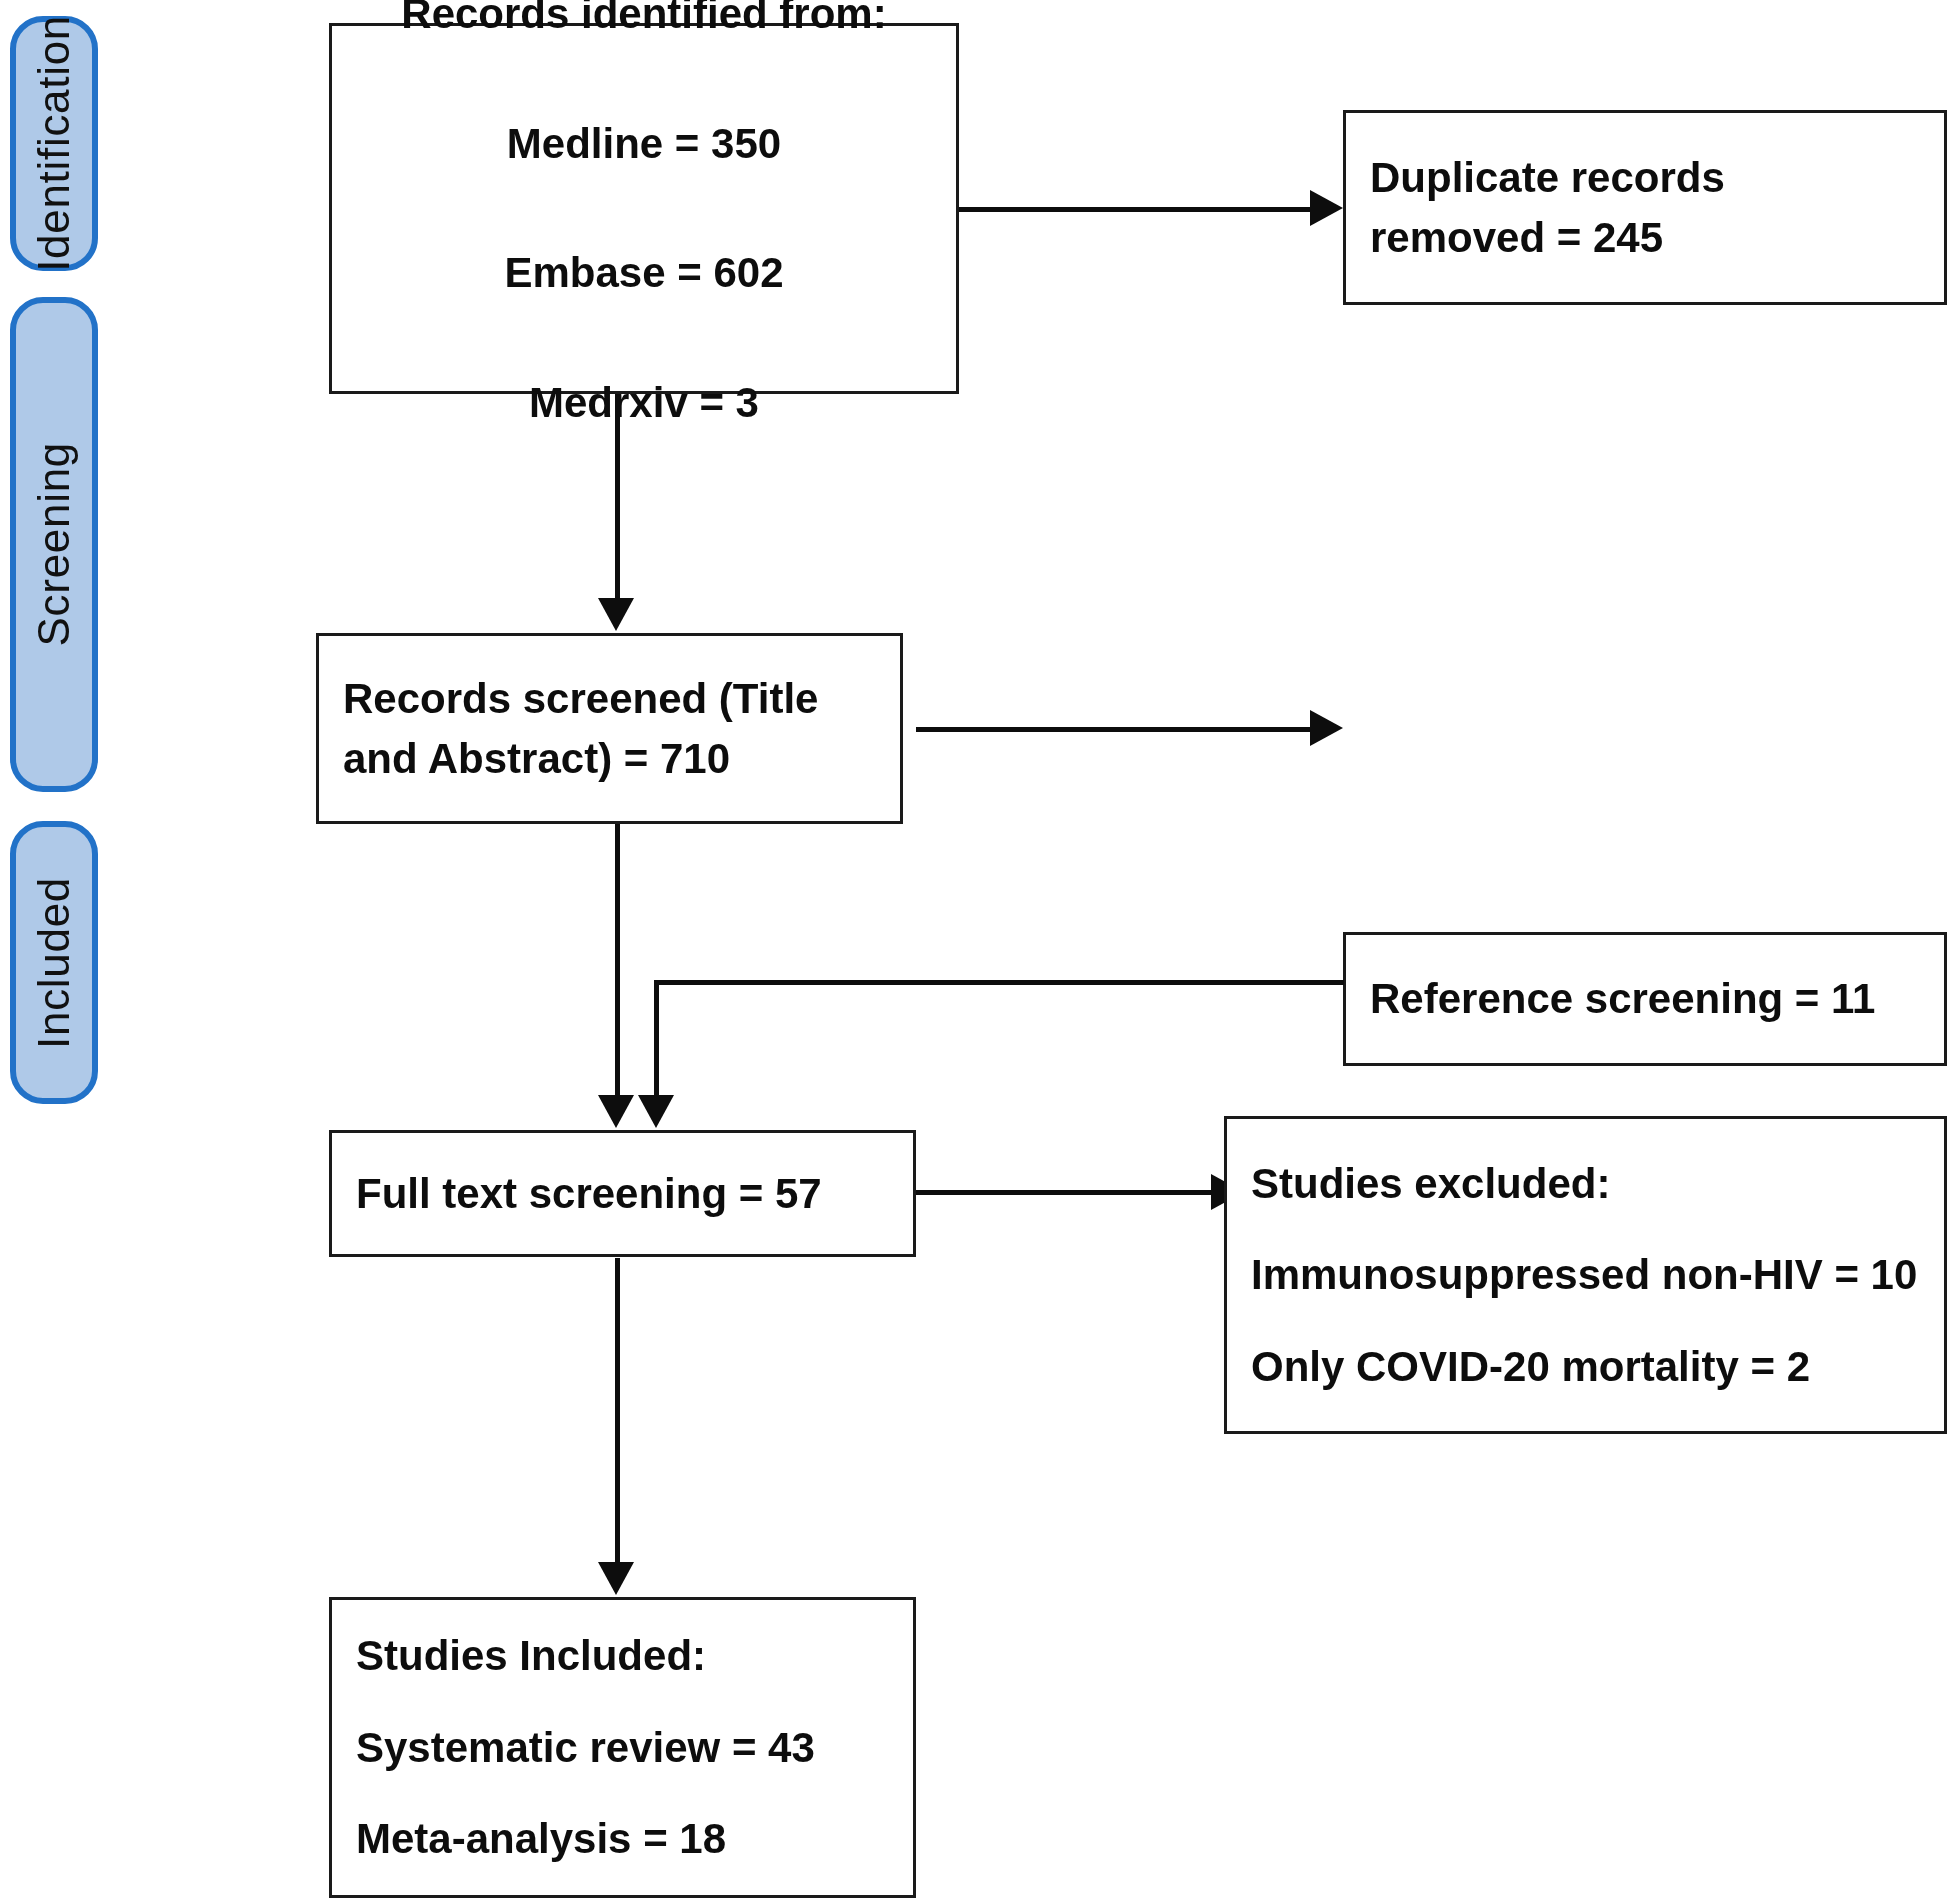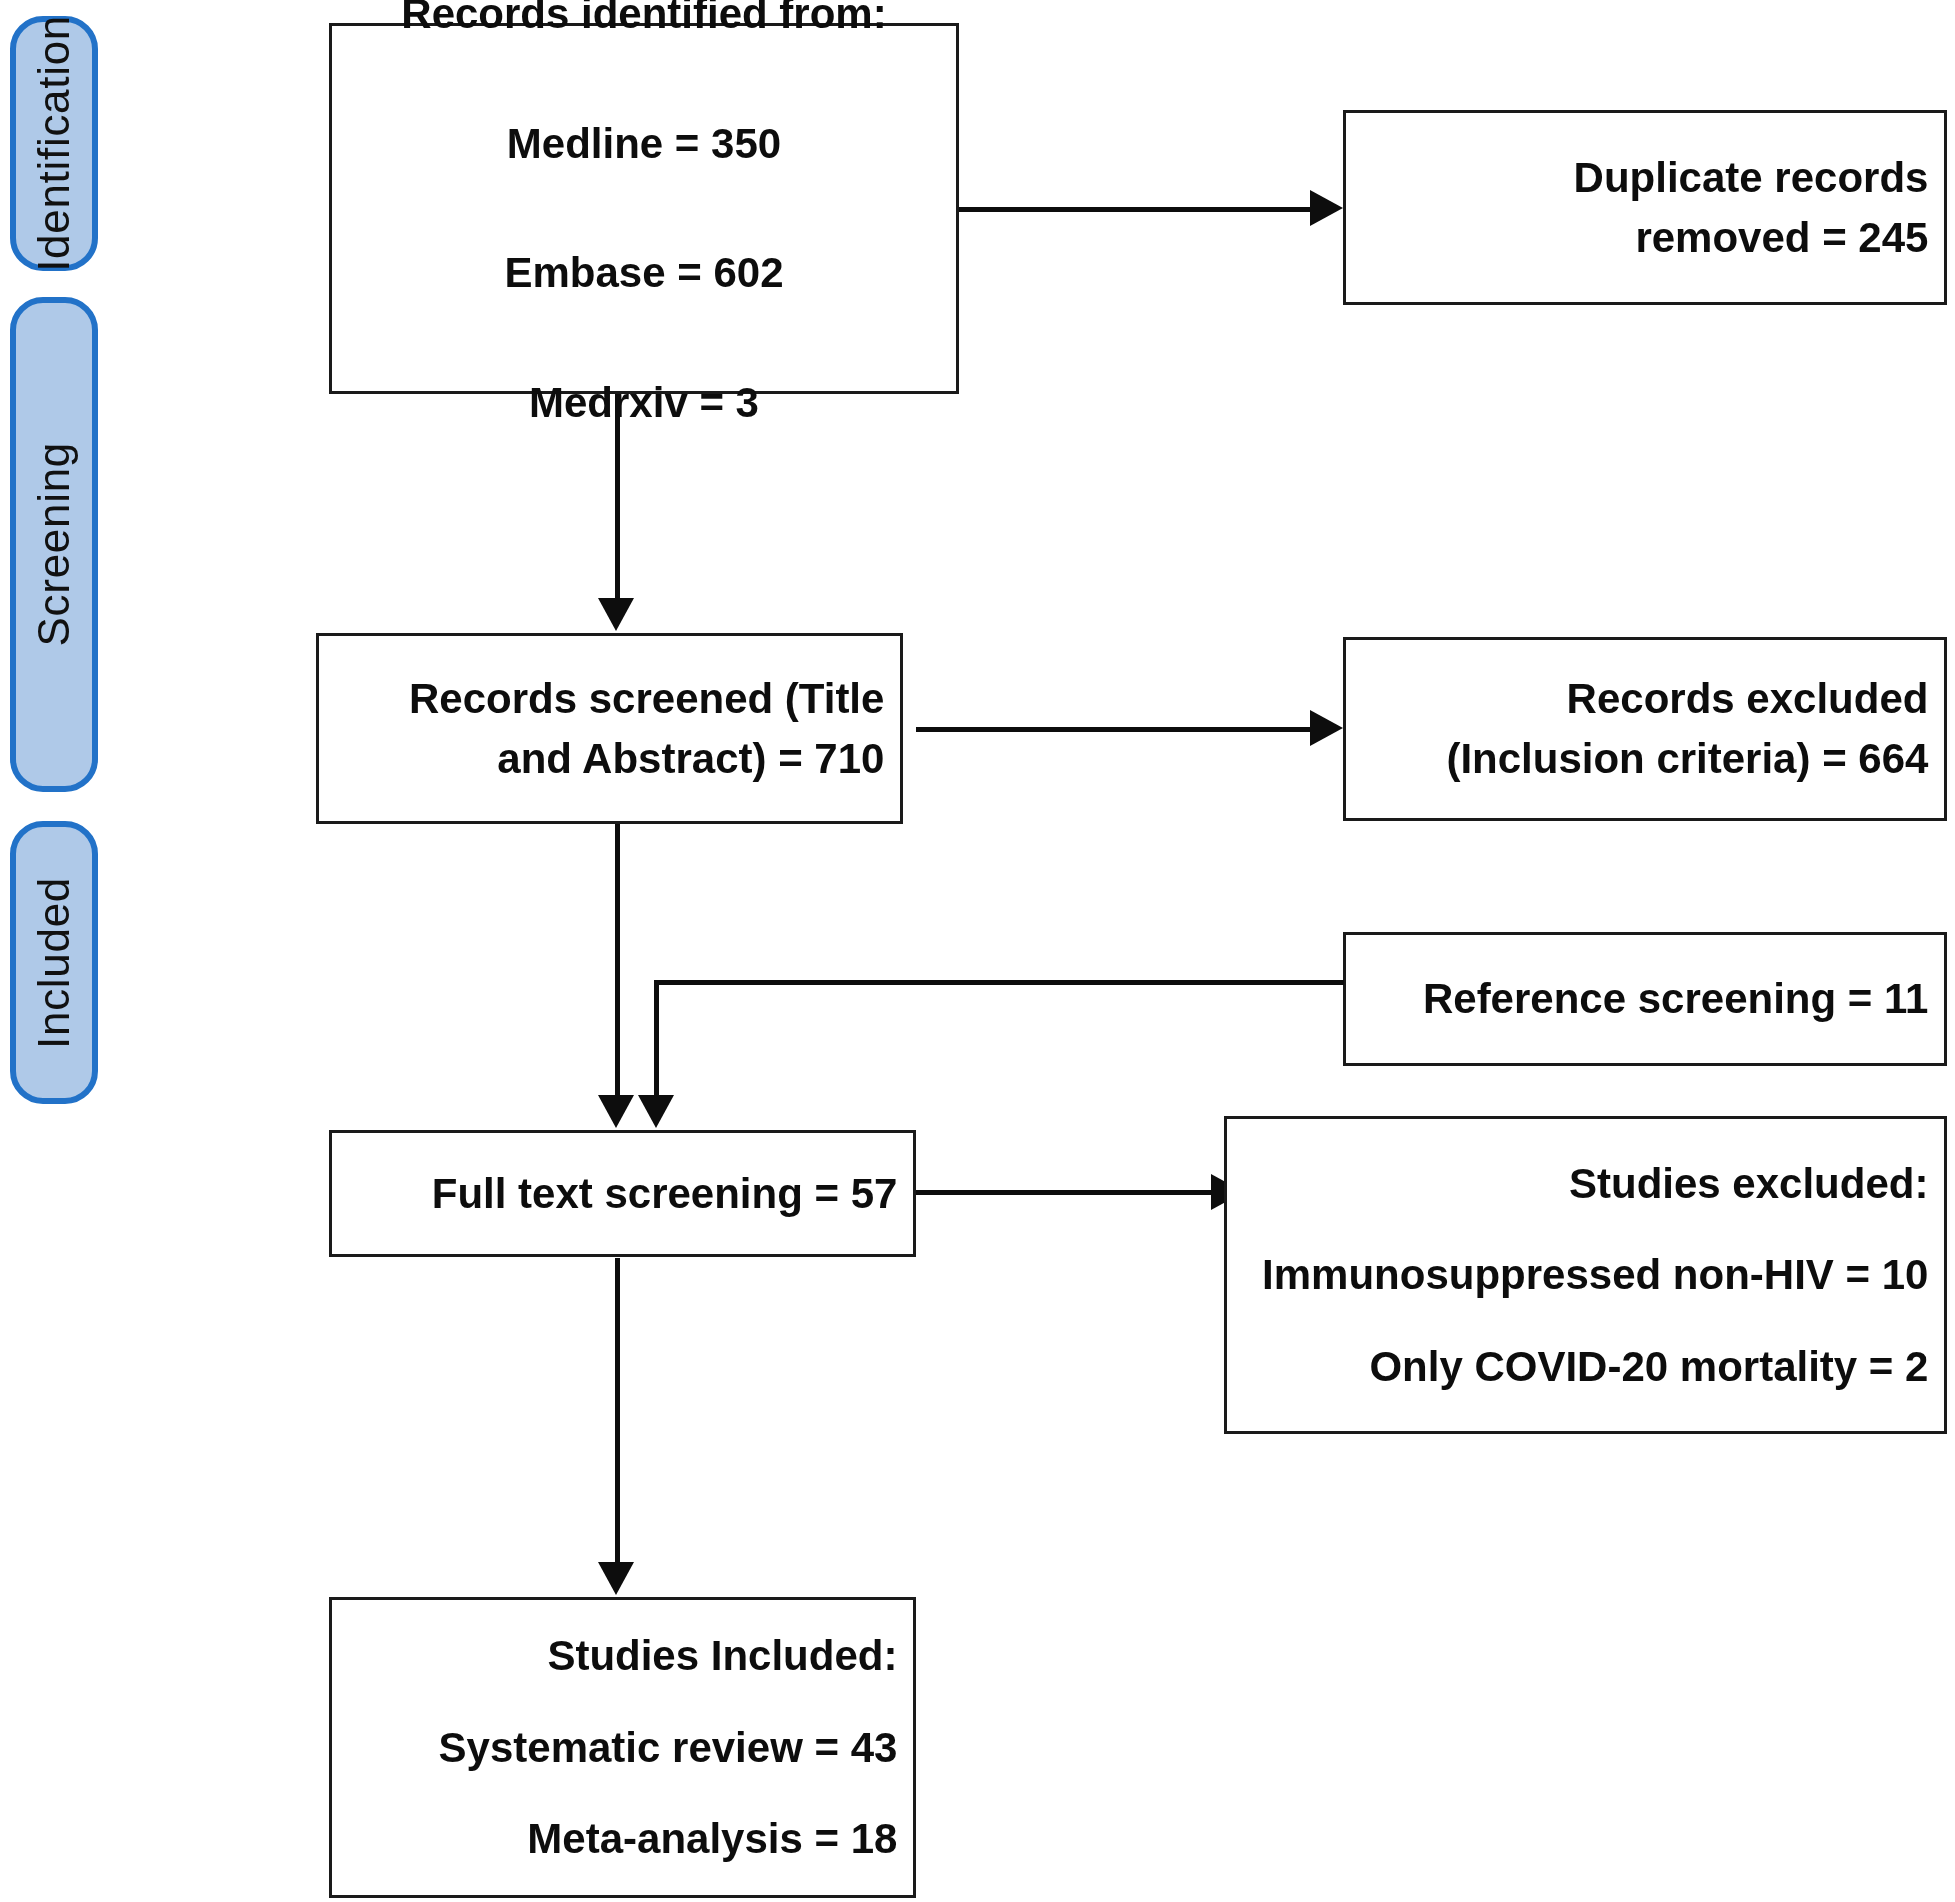--- a/index.html
+++ b/index.html
@@ -53,21 +53,21 @@
   .flow-box .line {
     font-size: 42px;
     font-weight: bold;
     color: #0d0d0d;
     line-height: 1.18;
     font-family: "Liberation Sans", sans-serif;
     white-space: pre-line;
   }
   .pad-l { padding-left: 24px; padding-right: 15.6px; }
   .center-txt { text-align: center; }
-  .left-txt { text-align: right; }
+  .left-txt { text-align: left; }
 
   .gap-lg .line + .line { margin-top: 80px; }
   .gap-md .line + .line { margin-top: 42px; }
   .gap-sm .line + .line { margin-top: 10px; }
 
   
   .conn {
     position: absolute;
     background: #0d0d0d;
   }
@@ -125,24 +125,20 @@
   <div class="arrow-down" style="left:598px; top:598px;"></div>
 
   <div class="flow-box left-txt pad-l gap-sm" style="left:316px; top:633px; width:587px; height:191px;">
     <div class="line">Records screened (Title</div>
     <div class="line">and Abstract) = 710</div>
   </div>
 
   <div class="conn conn-h" style="left:916px; top:727px; width:396px;"></div>
   <div class="arrow-right" style="left:1310px; top:710px;"></div>
 
-  <div class="flow-box left-txt pad-l gap-sm" style="left:1343px; top:637px; width:604px; height:184px;">
-    <div class="line">Records excluded</div>
-    <div class="line">(Inclusion criteria) = 664</div>
-  </div>
 
   <div class="flow-box left-txt pad-l" style="left:1343px; top:932px; width:604px; height:134px;">
     <div class="line">Reference screening = 11</div>
   </div>
 
   <div class="conn conn-h" style="left:654px; top:980px; width:690px;"></div>
   <div class="conn conn-v" style="left:654px; top:980px; height:120px;"></div>
   <div class="arrow-down" style="left:638px; top:1095px;"></div>
 
   <div class="conn conn-v" style="left:615px; top:824px; height:279px;"></div>

